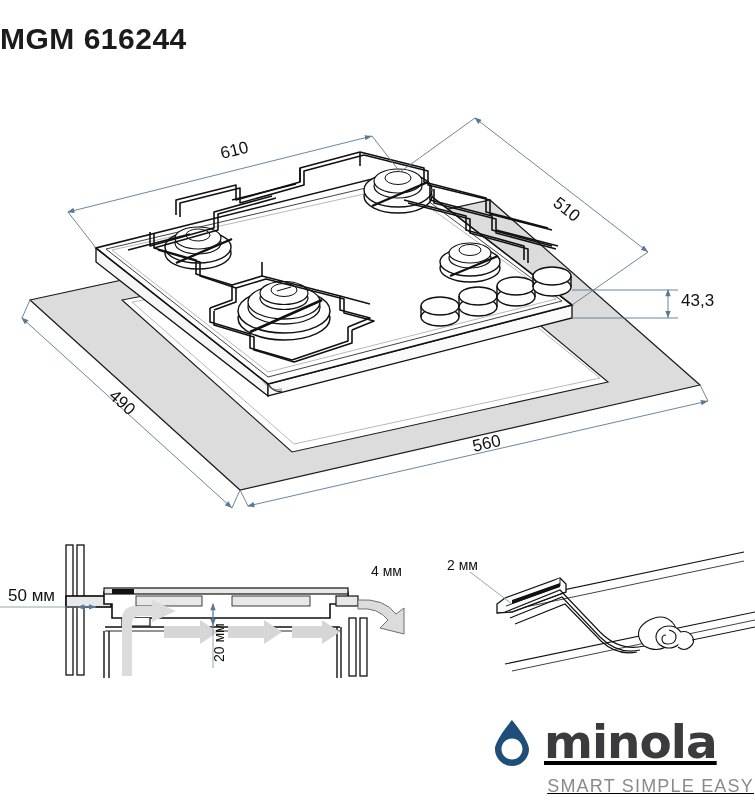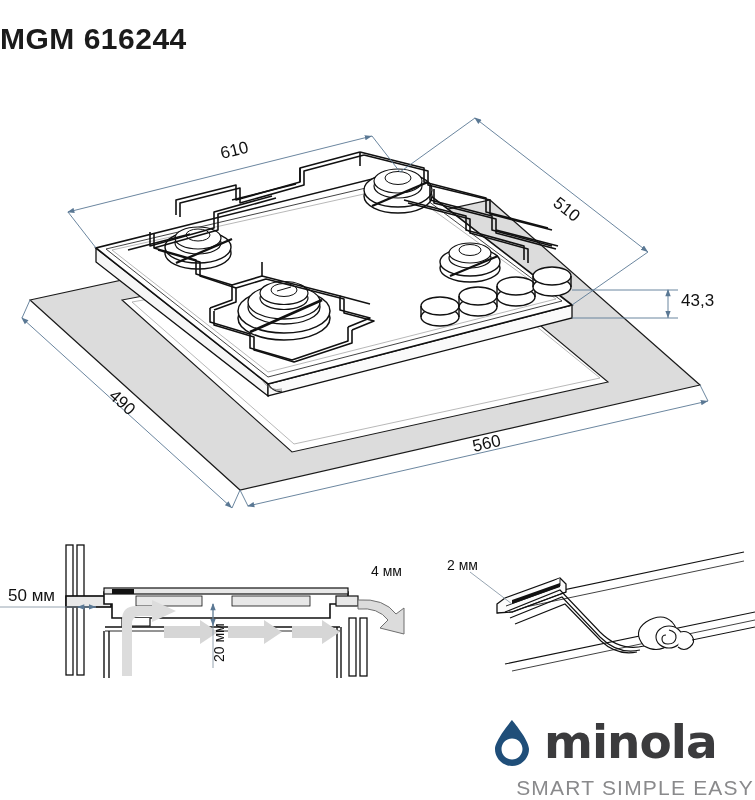--- a/index.html
+++ b/index.html
@@ -46,20 +46,21 @@
     font-family: "Liberation Sans", sans-serif;
     font-size: 14px;
     fill: #111111;
   }
   .logo-wrap {
     position: absolute;
     left: 492px;
     top: 714px;
     width: 262px;
     height: 86px;
+    text-decoration: underline;
   }
   .logo-row {
     display: flex;
     align-items: center;
     height: 56px;
   }
   .logo-drop {
     width: 40px;
     height: 48px;
     flex: 0 0 auto;
@@ -68,21 +69,21 @@
     font-family: "DejaVu Sans", sans-serif;
     font-size: 47px;
     font-weight: 600;
     color: #3b3b3d;
     letter-spacing: -1px;
     margin-left: 12px;
     line-height: 48px;
   }
   .logo-tag {
     font-family: "Liberation Sans", sans-serif;
-    font-size: 21px;
+    font-size: 18px;
     color: #8a8a8c;
     letter-spacing: 1.2px;
     text-align: right;
     width: 262px;
     margin-top: 6px;
   }
 </style>
 </head>
 <body>
 

